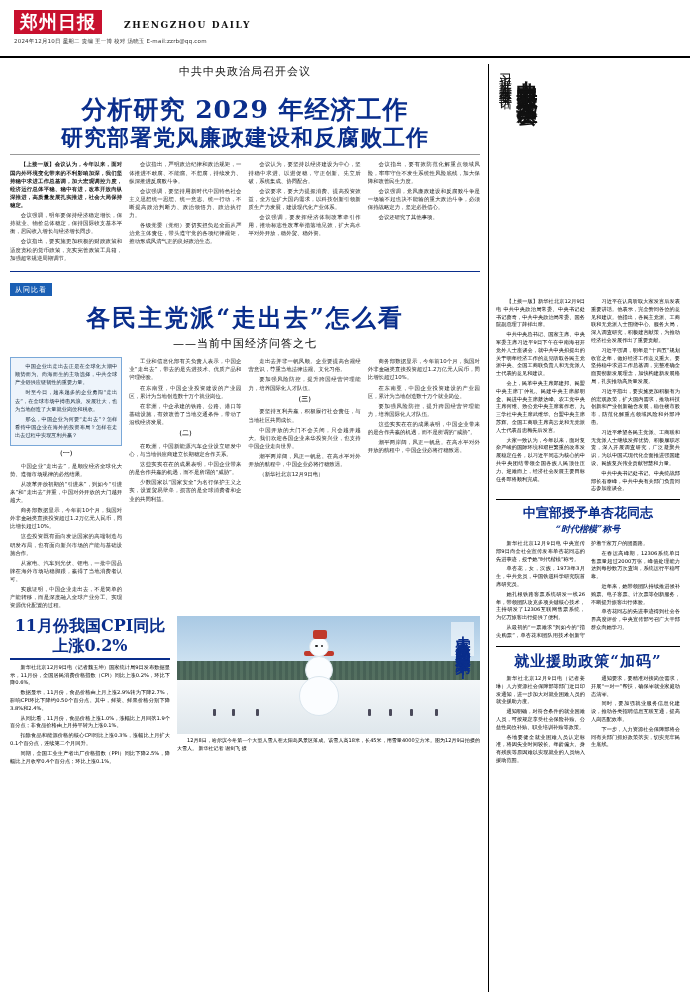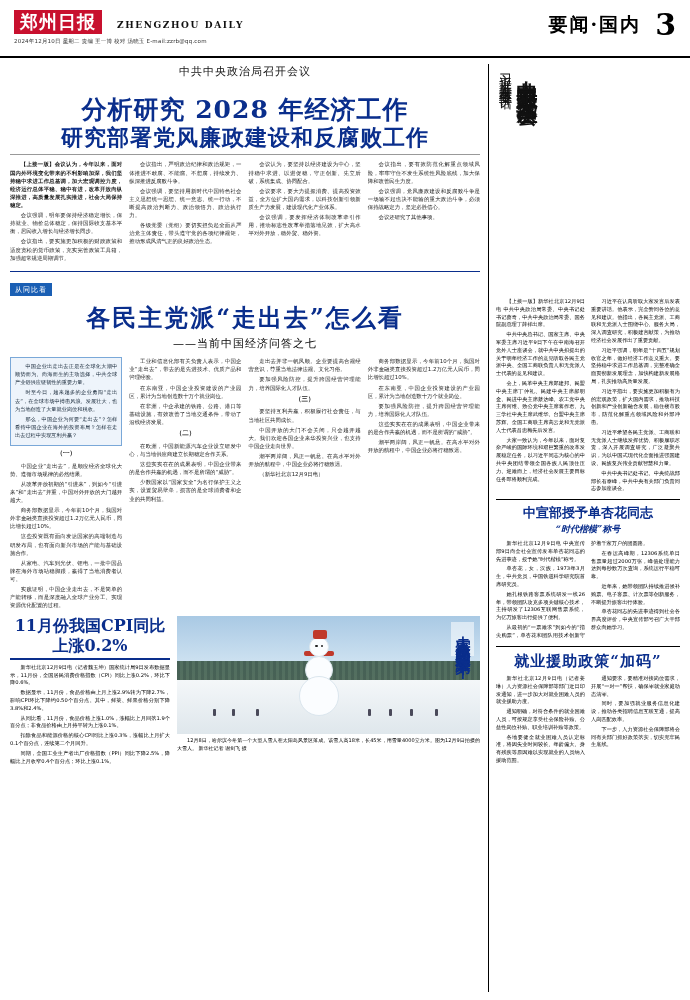--- a/index.html
+++ b/index.html
@@ -18,21 +18,21 @@
   }
   
   .masthead {
     display: flex; align-items: flex-start;
     padding: 10px 14px 4px 14px;
     border-bottom: 2px solid #000;
     height: 58px;
   }
   .logo-block { display: flex; flex-direction: column; width: 300px; }
   .logo-main {
-    display: flex; align-items: center; gap: 15px;
+    display: flex; align-items: center; gap: 22px;
   }
   .logo-cn {
     background: #c8102e; color: #fff;
     font-family: "DejaVu Serif", "Liberation Serif", serif;
     font-weight: bold; font-size: 18px;
     padding: 2px 6px; letter-spacing: 1px;
     line-height: 1.1;
   }
   .logo-en {
     font-family: "DejaVu Serif", "Liberation Serif", serif;
@@ -203,33 +203,29 @@
 <div class="page">
 
   <div class="masthead">
     <div class="logo-block">
       <div class="logo-main">
         <span class="logo-cn">郑州日报</span>
         <span class="logo-en">ZHENGZHOU DAILY</span>
       </div>
       <div class="logo-sub">2024年12月10日 星期二 责编 王一博 校对 汤晓玉 E-mail:zzrb@qq.com</div>
     </div>
-    <div class="mast-right">
-      <span class="section-title">要闻·国内</span>
-      <span class="page-num">3</span>
-    </div>
   </div>
 
   <div class="body-grid">
 
     <div class="col-left">
 
       <div>
         <div class="kicker">中共中央政治局召开会议</div>
-        <div class="headline1">分析研究 2028 年经济工作</div>
+        <div class="headline1">分析研究 2029 年经济工作</div>
         <div class="headline2">研究部署党风廉政建设和反腐败工作</div>
         <div class="hr-thin"></div>
         <div class="tcols">
           <div>
             <p class="lead-in">【上接一版】会议认为，今年以来，面对国内外环境变化带来的不利影响加深，我们坚持稳中求进工作总基调，加大宏观调控力度，经济运行总体平稳、稳中有进，改革开放向纵深推进，高质量发展扎实推进，社会大局保持稳定。</p>
             <p>会议强调，明年要保持经济稳定增长，保持就业、物价总体稳定，保持国际收支基本平衡，居民收入增长与经济增长同步。</p>
             <p>会议指出，要实施更加积极的财政政策和适度宽松的货币政策，充实完善政策工具箱，加强超常规逆周期调节。</p>
           </div>
           <div>
             <p>会议指出，严明政治纪律和政治规矩，一体推进不敢腐、不能腐、不想腐，持续发力、纵深推进反腐败斗争。</p>

